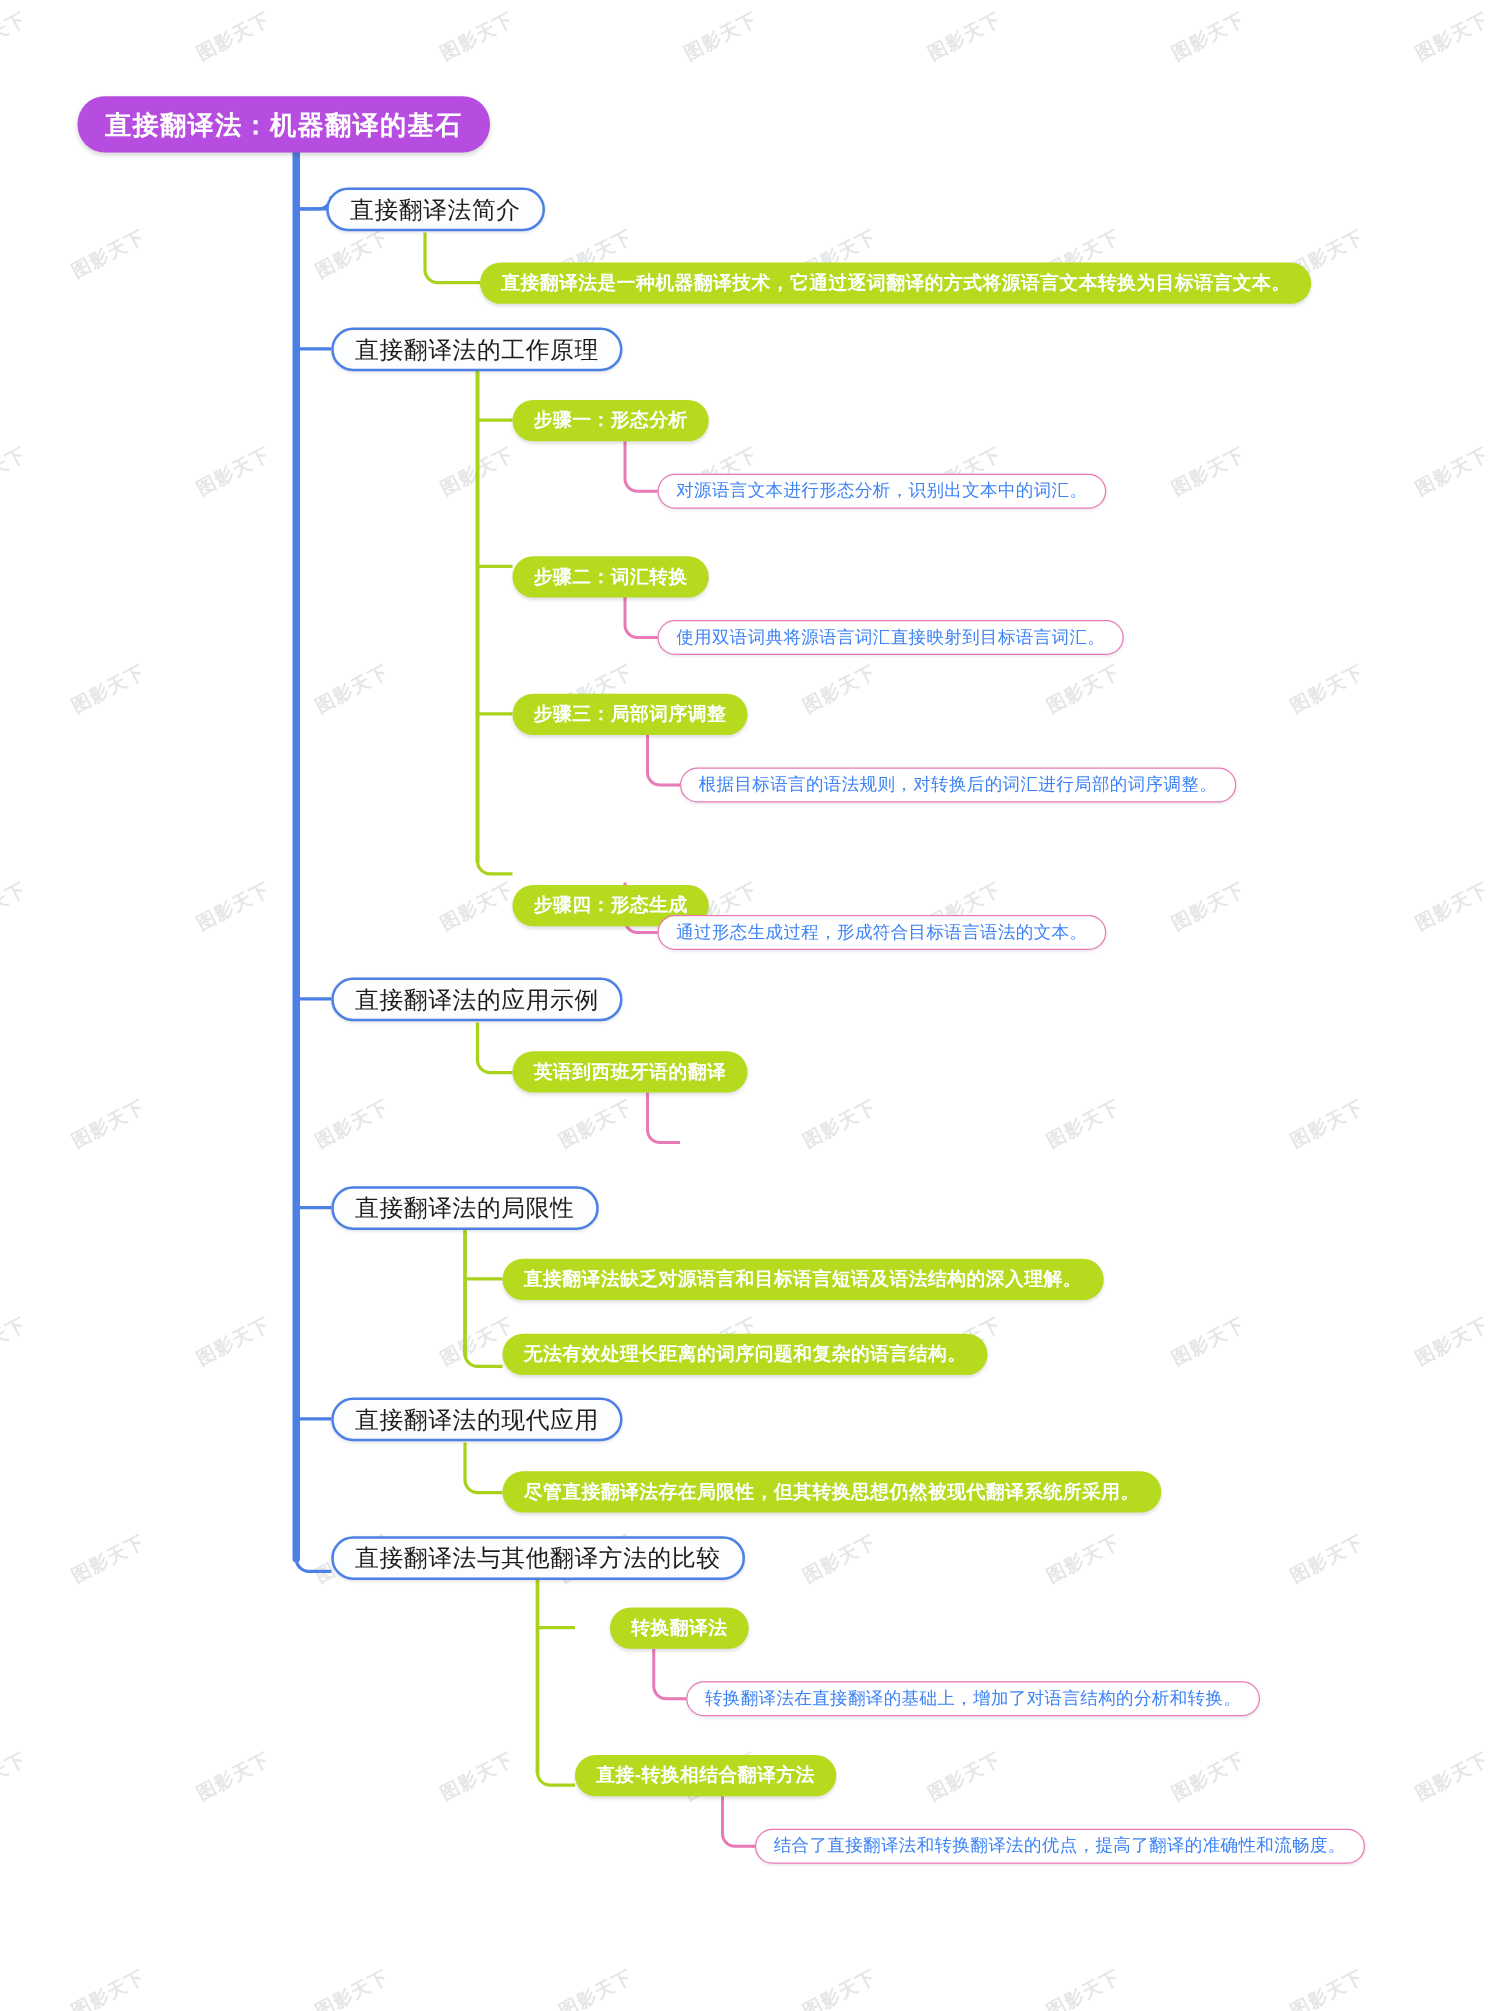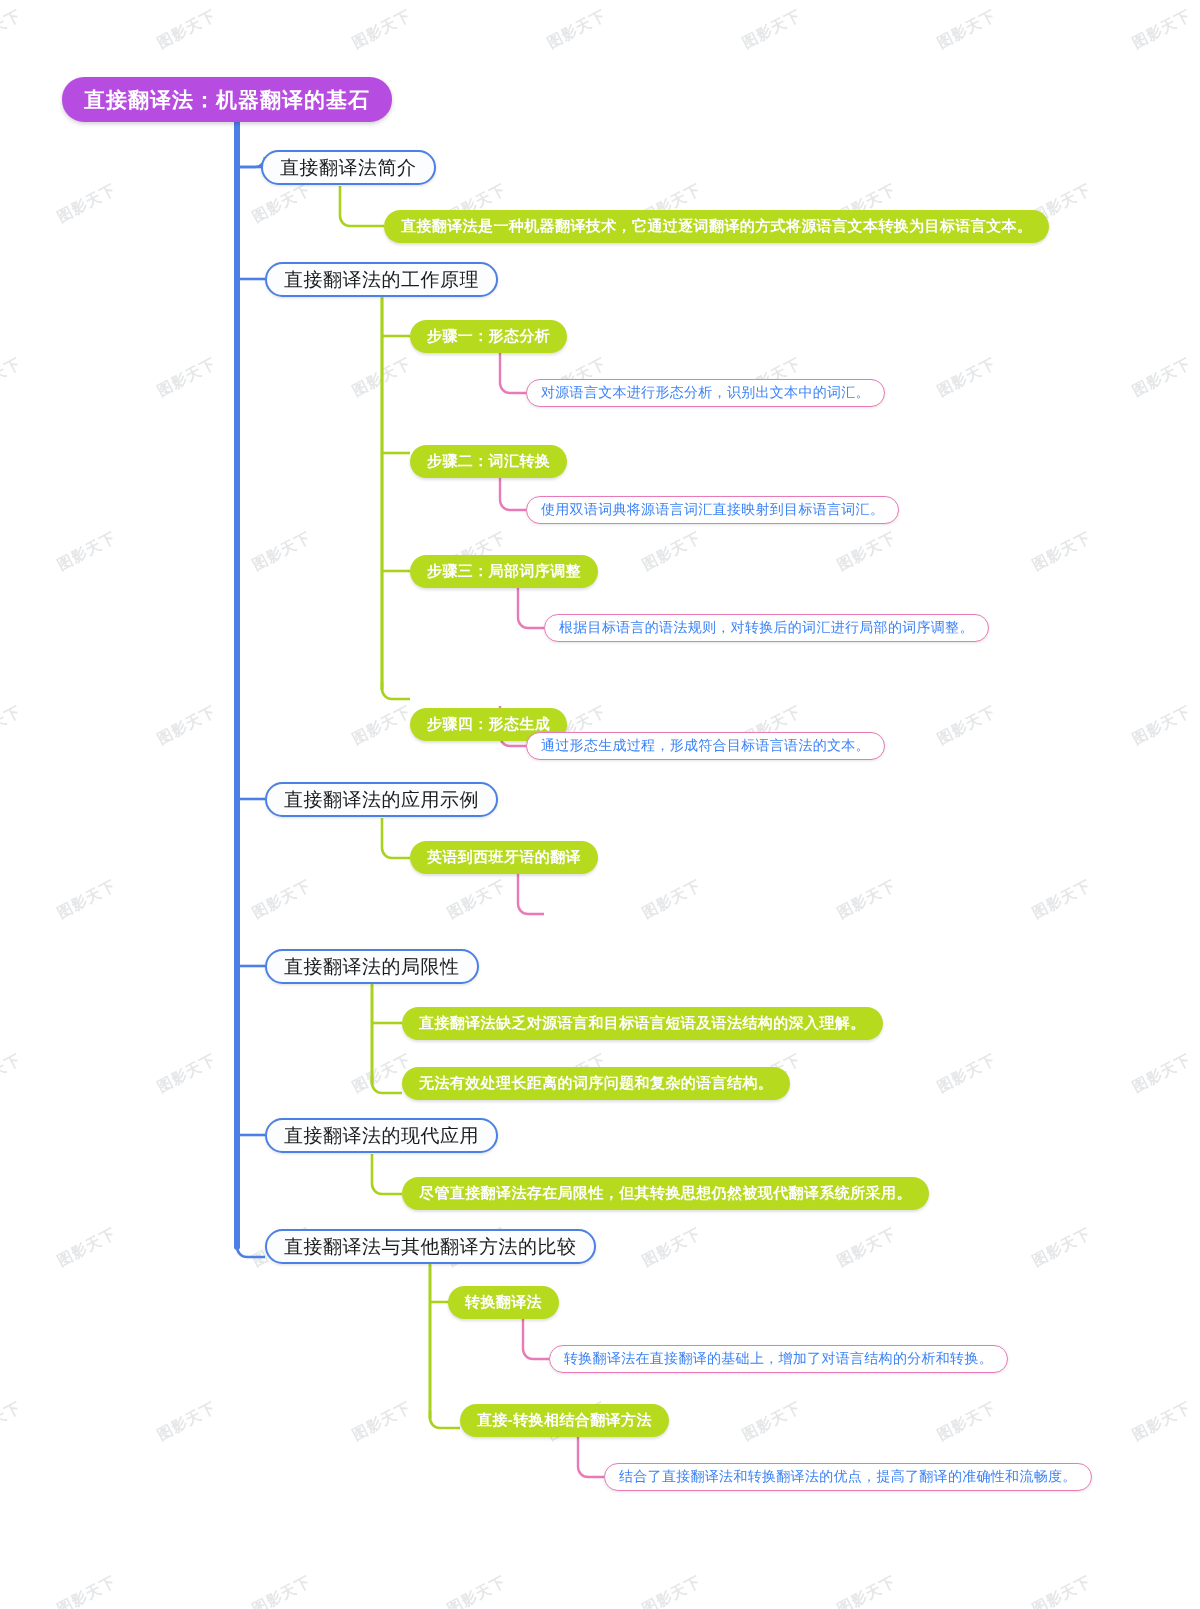--- a/index.html
+++ b/index.html
@@ -267,21 +267,21 @@
   <div class="node branch" style="left:265px;top:1118px;">
     <span>直接翻译法的现代应用</span>
   </div>
   <div class="node green" style="left:402px;top:1177px;">
     <span>尽管直接翻译法存在局限性，但其转换思想仍然被现代翻译系统所采用。</span>
   </div>
 
   <div class="node branch" style="left:265px;top:1229px;">
     <span>直接翻译法与其他翻译方法的比较</span>
   </div>
-  <div class="node green" style="left:448px;top:1286px;">
+  <div class="node green" style="left:488px;top:1286px;">
     <span>转换翻译法</span>
   </div>
   <div class="node leaf" style="left:549px;top:1345px;">
     <span>转换翻译法在直接翻译的基础上，增加了对语言结构的分析和转换。</span>
   </div>
   <div class="node green" style="left:460px;top:1404px;">
     <span>直接-转换相结合翻译方法</span>
   </div>
   <div class="node leaf" style="left:604px;top:1463px;">
     <span>结合了直接翻译法和转换翻译法的优点，提高了翻译的准确性和流畅度。</span>

